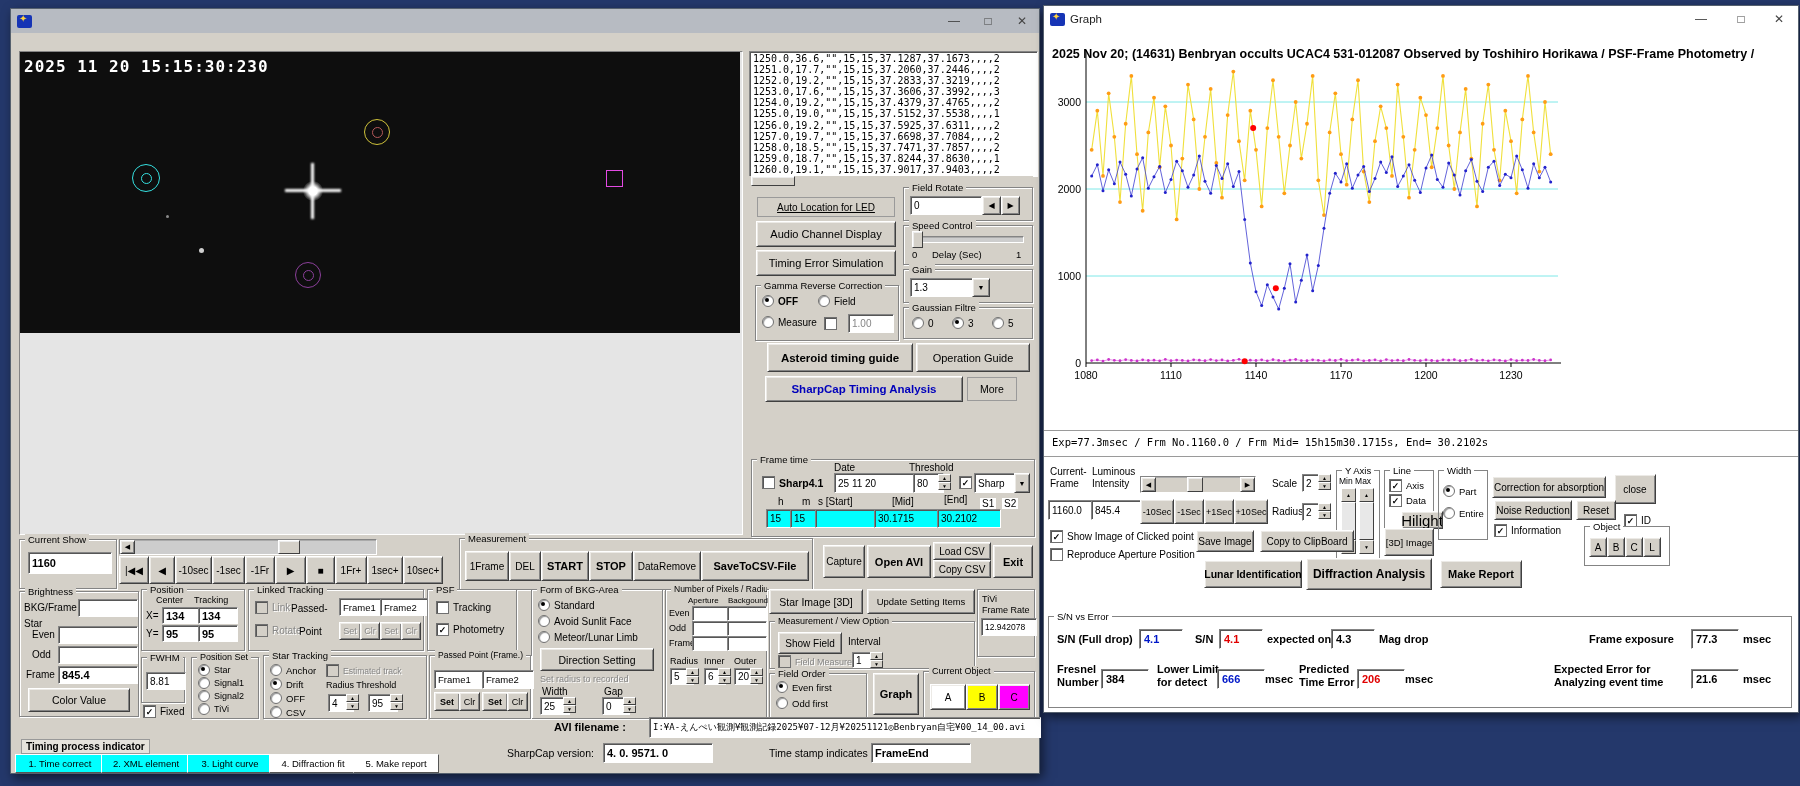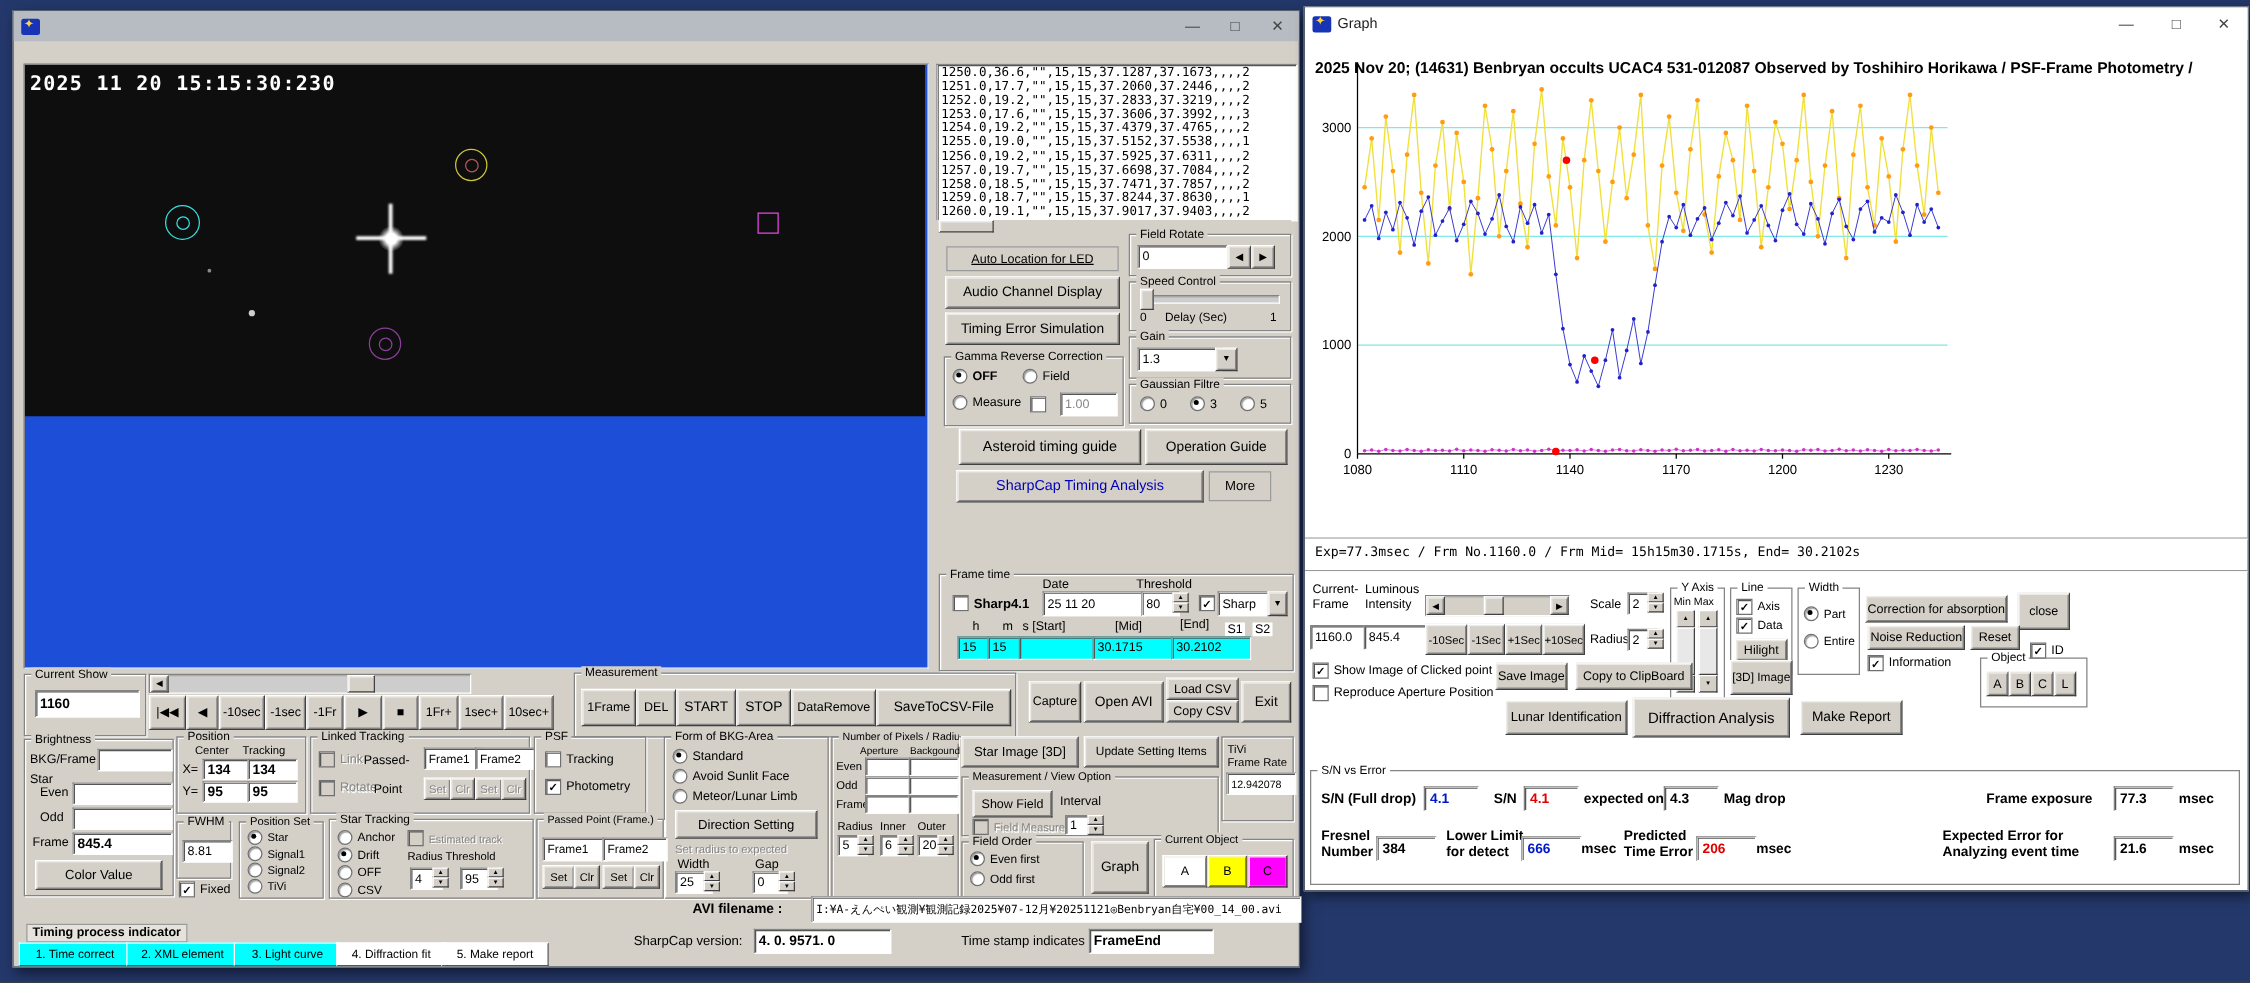--- a/index.html
+++ b/index.html
@@ -12,21 +12,21 @@
   .ttl{font-size:11.5px;color:#1c1c1c;white-space:nowrap}
   .appicon{width:15px;height:13px;background:#1634b5;border-radius:2px;position:relative;flex:none}
   .appicon::after{content:"✦";position:absolute;left:2px;top:-2px;color:#ffd23e;font-size:10px}
   .wbtn{width:34px;height:100%;display:flex;align-items:center;justify-content:center;font-size:12px;color:#444}
   .menu{position:absolute;left:0;top:24px;right:0;height:17px;background:#b7bbc2;display:flex;align-items:center;gap:0;padding-left:6px}
   .mi{padding:0 10px;font-size:11px;color:#111}
   .btn{display:flex;align-items:center;justify-content:center;background:#d4d0c8;
        border:1px solid;border-color:#fff #404040 #404040 #fff;
        box-shadow:inset 1px 1px 0 #eceae6,inset -1px -1px 0 #848484;
        font-size:10px;white-space:nowrap;overflow:hidden}
-  .btn.bold{font-weight:normal}
+  .btn.bold{font-weight:bold}
   .flatbtn{background:#d4d0c8;border:1px solid #9a9a9a;display:flex;align-items:center;justify-content:center}
   .fld{background:#fff;border:1px solid;border-color:#848484 #fff #fff #848484;
        box-shadow:inset 1px 1px 0 #565656;font-size:10px;display:flex;align-items:center;
        padding:0 3px;white-space:nowrap;overflow:hidden}
   .fld.cyan{background:#00ffff}
   .fld.bold{font-weight:bold;font-size:11px}
   .gb{position:absolute;border:1px solid #848484;box-shadow:inset 1px 1px 0 #fff,1px 1px 0 #fff}
   .lg{position:absolute;top:-6px;left:5px;background:#d4d0c8;padding:0 3px;font-size:9.5px;line-height:11px;white-space:nowrap}
   .rd{width:10px;height:10px;border-radius:50%;background:#fff;border:1px solid #707070;box-shadow:inset 1px 1px 1px #999;display:inline-block;position:relative;flex:none}
   .rd.on::after{content:"";position:absolute;left:2px;top:2px;width:4px;height:4px;border-radius:50%;background:#000}
@@ -61,21 +61,21 @@
 
   <div class="win" style="left:10px;top:8px;width:1028px;height:764px">
     <div class="tbar">
       <span class="appicon"></span>
       <span class="a" style="right:76px;top:0;height:24px"></span>
       <span class="wbtn a" style="right:68px;top:0">—</span>
       <span class="wbtn a" style="right:34px;top:0">□</span>
       <span class="wbtn a" style="right:0;top:0">✕</span>
     </div>
 
-    <div class="a" style="left:8px;top:42px;width:722px;height:482px;background:#1d4ed8;border:1px solid;border-color:#848484 #fff #fff #848484">
+    <div class="a" style="left:8px;top:42px;width:722px;height:482px;background:#e5e5e5;border:1px solid;border-color:#848484 #fff #fff #848484">
       <div class="a" style="left:0;top:0;width:720px;height:281px;background:#0e0e0e;overflow:hidden">
         <div class="a" style="left:4px;top:5px;font-family:'DejaVu Sans Mono',monospace;font-weight:bold;font-size:16px;color:#fff;letter-spacing:1px">2025 11 20 15:15:30:230</div>
 
         <div class="a" style="left:287px;top:132px">
           <div class="a" style="left:-22px;top:5px;width:56px;height:3px;background:#fff;filter:blur(1px)"></div>
           <div class="a" style="left:4px;top:-21px;width:3px;height:56px;background:#fff;filter:blur(1px)"></div>
           <div class="a" style="left:-4px;top:-3px;width:20px;height:20px;border-radius:50%;background:radial-gradient(circle,#fff 0 30%,rgba(255,255,255,.25) 60%,transparent 75%)"></div>
         </div>
         <div class="a" style="left:179px;top:196px;width:5px;height:5px;border-radius:50%;background:#cfcfcf"></div>
         <div class="a" style="left:146px;top:163px;width:3px;height:3px;border-radius:50%;background:#8a8a8a"></div>
@@ -308,21 +308,21 @@
         </span>
       <span class="row" style="left:6px;top:25px">
           <span class="rd"></span>
           <span>Avoid Sunlit Face</span>
         </span>
       <span class="row" style="left:6px;top:41px">
           <span class="rd"></span>
           <span>Meteor/Lunar Limb</span>
         </span>
       <span class="btn a" style="left:8px;top:58px;width:112px;height:21px;font-size:10.5px">Direction Setting</span>
-      <span class="glbl dis" style="left:8px;top:84px;font-size:9px">Set  radius to expected</span>
+      <span class="glbl dis" style="left:8px;top:84px;font-size:9px">Set  radius to recorded</span>
       <span class="glbl" style="left:10px;top:96px;color:#000">Width</span>
       <span class="glbl" style="left:72px;top:96px;color:#000">Gap</span>
       <span class="fld a" style="left:8px;top:107px;width:22px;height:16px">25</span>
       <span class="spn a" style="left:31px;top:107px">
           <span class="sb">▲</span>
           <span class="sb">▼</span>
         </span>
       <span class="fld a" style="left:70px;top:107px;width:20px;height:16px">0</span>
       <span class="spn a" style="left:91px;top:107px">
           <span class="sb">▲</span>
@@ -831,21 +831,21 @@
     <div class="gb" style="left:340px;top:464px;width:48px;height:68px;box-shadow:none">
       <span class="lg" style="background:#fff">Line</span>
       <span class="row" style="left:4px;top:8px;font-size:9.5px">
           <span class="ck on"></span>
           <span>Axis</span>
         </span>
       <span class="row" style="left:4px;top:23px;font-size:9.5px">
           <span class="ck on"></span>
           <span>Data</span>
         </span>
-      <span class="btn a" style="left:3px;top:40px;width:40px;height:16px;font-size:10px">Hilight</span>
+      <span class="btn a" style="left:16px;top:40px;width:40px;height:16px;font-size:15px">Hilight</span>
     </div>
 
     <div class="gb" style="left:394px;top:464px;width:48px;height:68px;box-shadow:none">
       <span class="lg" style="background:#fff">Width</span>
       <span class="row" style="left:4px;top:14px;font-size:9.5px">
           <span class="rd on"></span>
           <span>Part</span>
         </span>
       <span class="row" style="left:4px;top:36px;font-size:9.5px">
           <span class="rd"></span>

